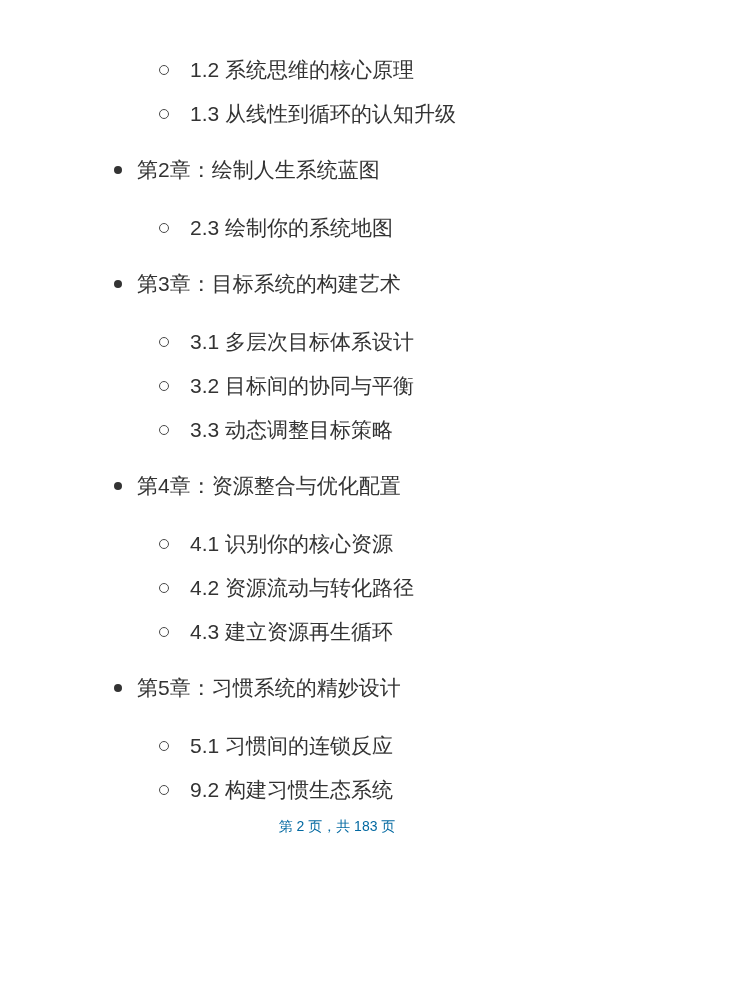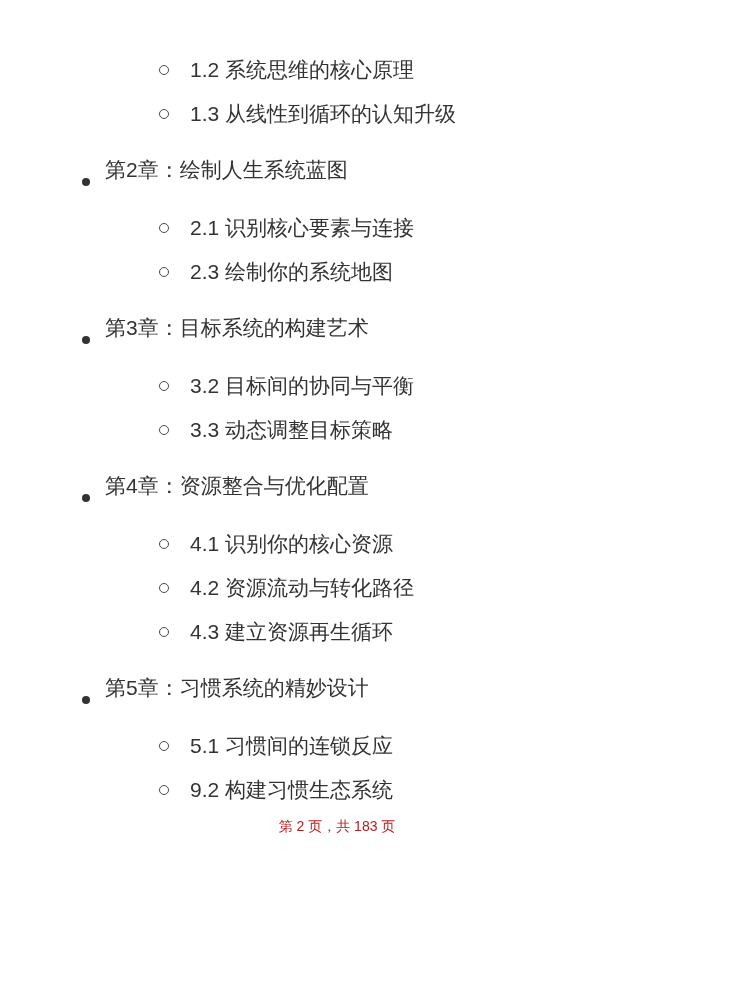--- a/index.html
+++ b/index.html
@@ -24,23 +24,22 @@
     background: #ffffff;
   }
   .row {
     display: flex;
     align-items: center;
     font-size: 21px;
     line-height: 32px;
     white-space: nowrap;
   }
   .row.chapter {
-    padding-left: 82px;
+    padding-left: 114px;
     margin: 18px 0 20px 0;
-    align-items: flex-end;
   }
   .row.sub {
     padding-left: 159px;
     margin: 6px 0;
   }
   .bullet-disc {
     flex: 0 0 auto;
     width: 8px;
     height: 8px;
     border-radius: 50%;
@@ -58,21 +57,21 @@
     margin-right: 21px;
   }
   .label {
     color: #333333;
   }
   .footer {
     margin-top: 4px;
     text-align: center;
     font-size: 14px;
     line-height: 20px;
-    color: #b91c1c;
+    color: #0369a1;
   }
 </style>
 </head>
 <body>
 
 <div class="page">
 
   <div class="row sub">
     <span class="bullet-circle"></span>
     <span class="label">1.2 系统思维的核心原理</span>
@@ -81,30 +80,30 @@
     <span class="bullet-circle"></span>
     <span class="label">1.3 从线性到循环的认知升级</span>
   </div>
 
   <div class="row chapter">
     <span class="bullet-disc"></span>
     <span class="label">第2章：绘制人生系统蓝图</span>
   </div>
   <div class="row sub">
     <span class="bullet-circle"></span>
-    <span class="label">2.1 识别核心要素与连接</span>
-  </div>
-  <div class="row sub">
-    <span class="bullet-circle"></span>
     <span class="label">2.3 绘制你的系统地图</span>
   </div>
 
   <div class="row chapter">
     <span class="bullet-disc"></span>
     <span class="label">第3章：目标系统的构建艺术</span>
+  </div>
+  <div class="row sub">
+    <span class="bullet-circle"></span>
+    <span class="label">3.1 多层次目标体系设计</span>
   </div>
   <div class="row sub">
     <span class="bullet-circle"></span>
     <span class="label">3.2 目标间的协同与平衡</span>
   </div>
   <div class="row sub">
     <span class="bullet-circle"></span>
     <span class="label">3.3 动态调整目标策略</span>
   </div>
 

